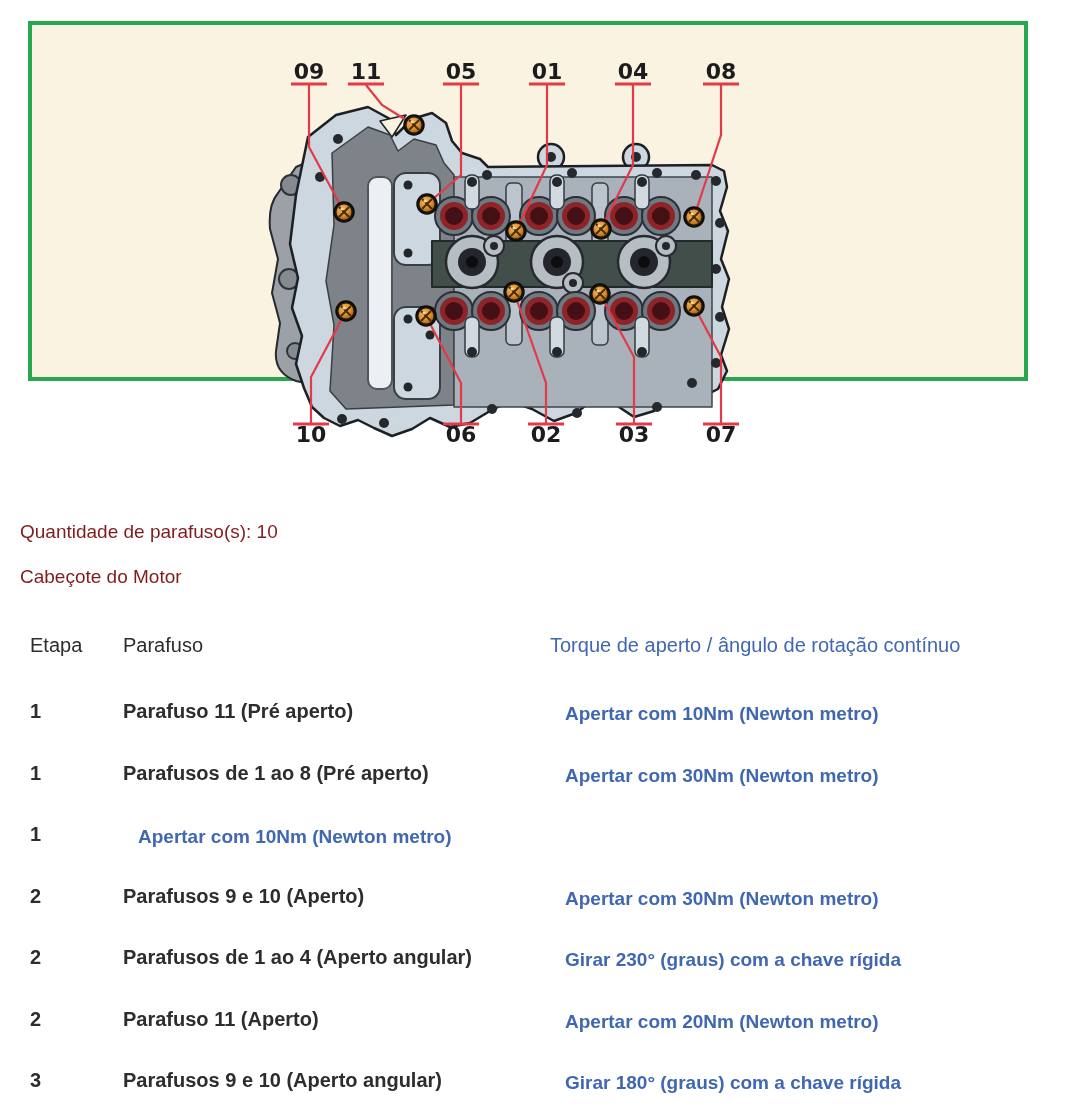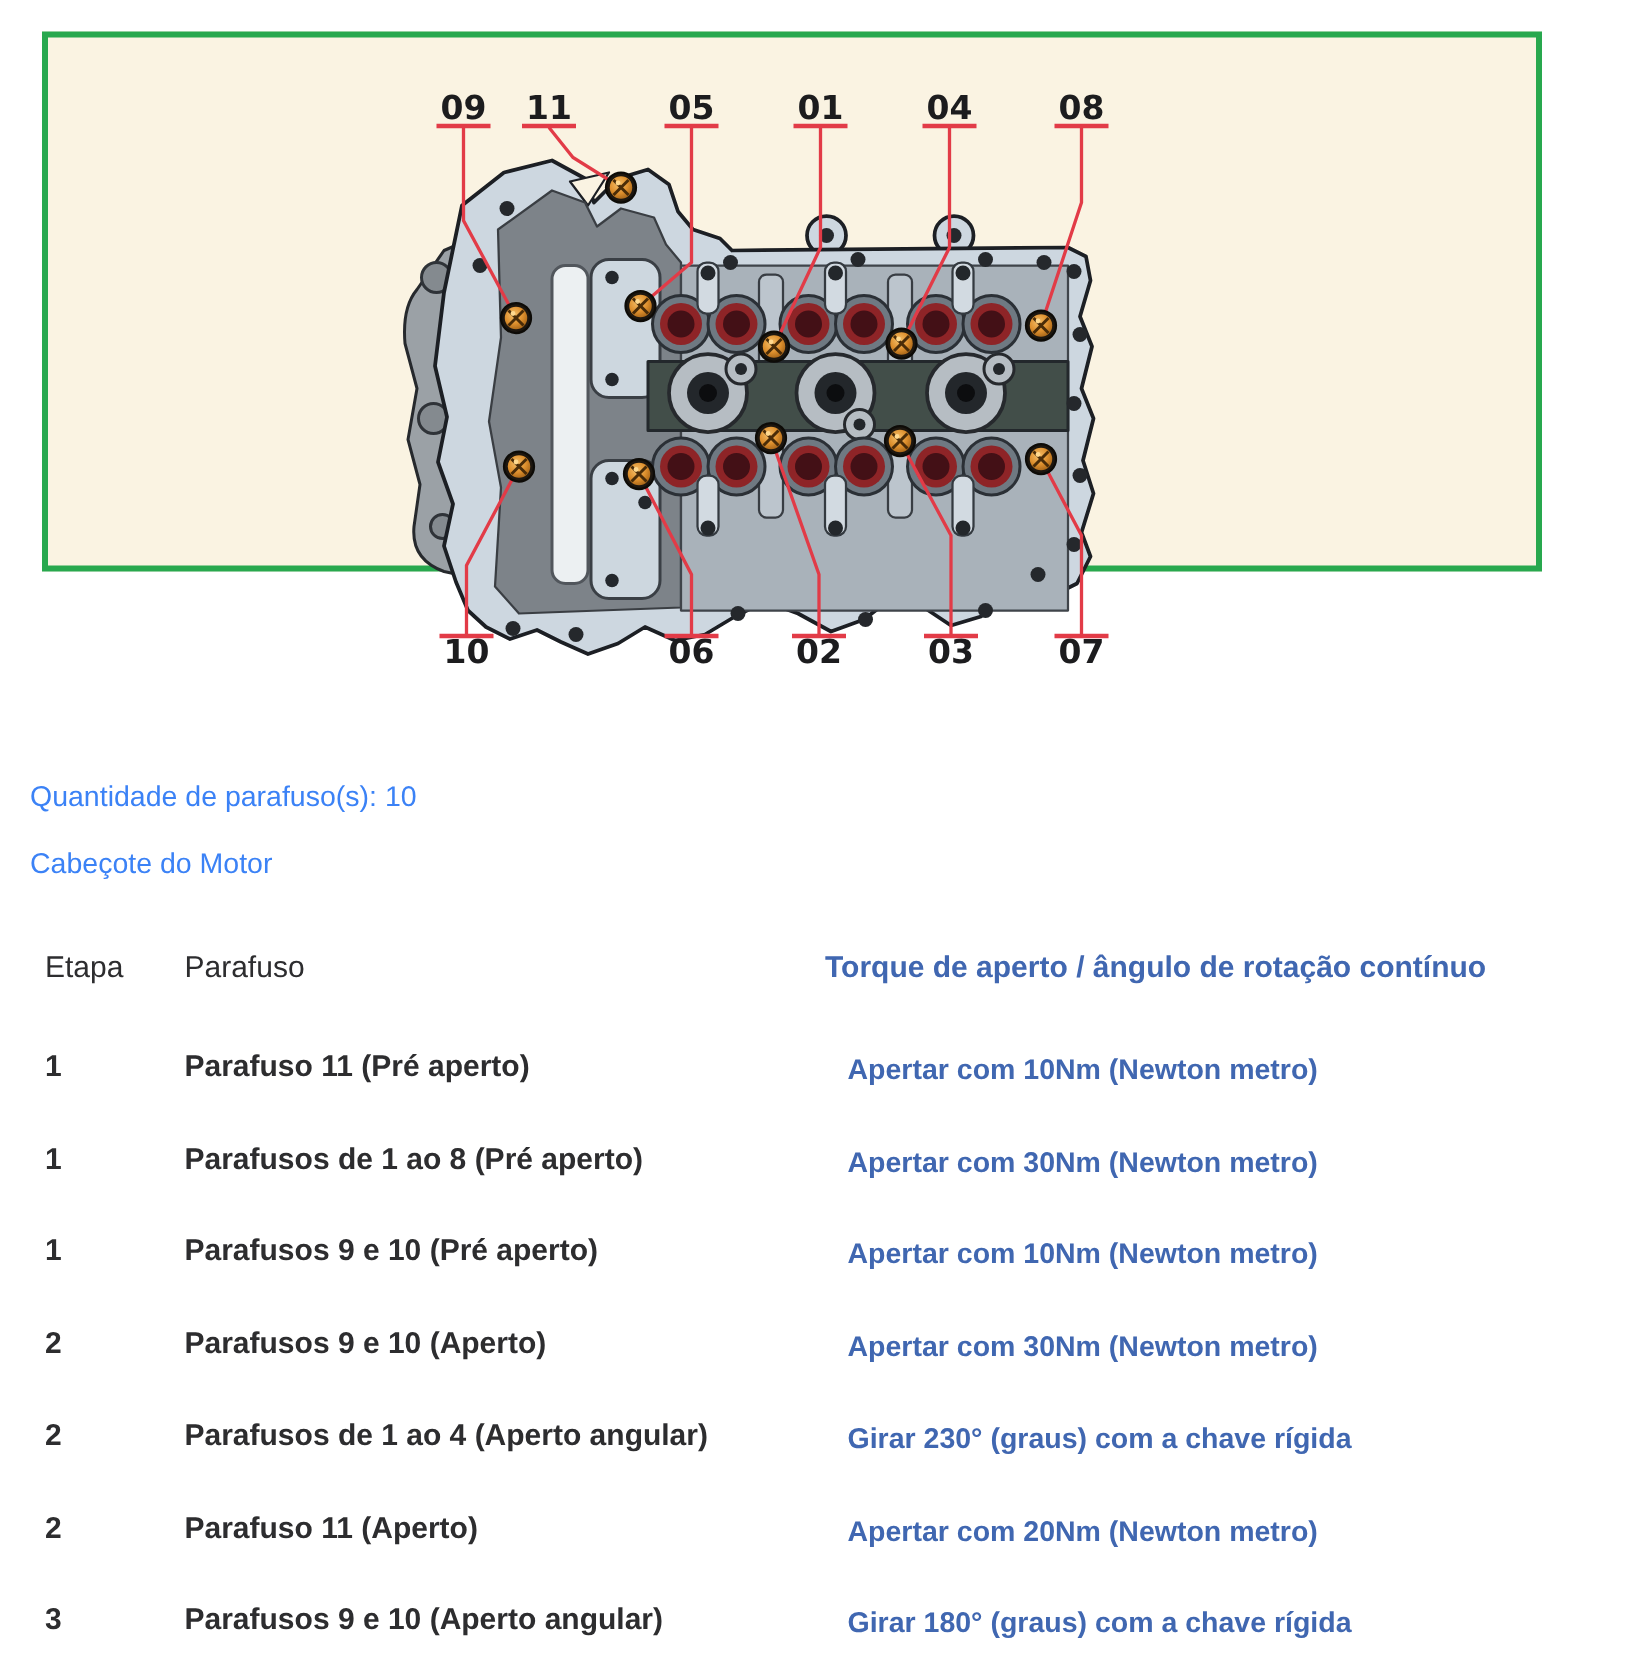--- a/index.html
+++ b/index.html
@@ -6,29 +6,29 @@
   .page{
     position:relative;width:1087px;height:1109px;overflow:hidden;
     font-family:"Liberation Sans", sans-serif;background:#ffffff;
   }
   .diagram-box{
     position:absolute;left:28px;top:21px;width:1000px;height:360px;
     box-sizing:border-box;border:4px solid var(--panel-border,#28a84e);
     background:var(--panel-bg,#faf3e2);
   }
   svg.engine{display:block;width:992px;height:478px;}
-  .text-line{position:absolute;left:20px;font-size:19px;color:#3b82f6;}
+  .text-line{position:absolute;left:20px;font-size:19px;color:#7f1d1d;}
   #qty-line{top:521px;}
   #subtitle{top:566px;}
   .spec-table{position:absolute;left:30px;top:634px;width:1035px;}
   .t-header,.t-row{display:grid;grid-template-columns:93px 427px 1fr;align-items:start;}
   .t-header{height:66px;}
   .t-row{height:61.5px;}
   .h-black{font-weight:normal;font-size:20px;color:#2d2d2f;}
-  .h-blue{font-weight:bold;font-size:20px;color:var(--accent-blue,#4067b1);}
+  .h-blue{font-weight:normal;font-size:20px;color:var(--accent-blue,#4067b1);}
   .c-etapa,.c-paraf{font-weight:bold;font-size:20px;color:#2d2d2f;}
   .c-torque{font-weight:bold;font-size:19px;color:var(--accent-blue,#4067b1);padding-left:15px;padding-top:3px;}
 </style>
 </head>
 <body>
 
 <div class="page">
 
   <div class="diagram-box">
     <svg class="engine" viewBox="0 0 992 478">
@@ -334,21 +334,20 @@
           <div class="c-paraf">Parafuso 11 (Pré aperto)</div>
           <div class="c-torque">Apertar com 10Nm (Newton metro)</div>
         </div>
         <div class="t-row">
           <div class="c-etapa">1</div>
           <div class="c-paraf">Parafusos de 1 ao 8 (Pré aperto)</div>
           <div class="c-torque">Apertar com 30Nm (Newton metro)</div>
         </div>
         <div class="t-row">
           <div class="c-etapa">1</div>
-          <div class="c-paraf">Parafusos 9 e 10 (Pré aperto)</div>
           <div class="c-torque">Apertar com 10Nm (Newton metro)</div>
         </div>
         <div class="t-row">
           <div class="c-etapa">2</div>
           <div class="c-paraf">Parafusos 9 e 10 (Aperto)</div>
           <div class="c-torque">Apertar com 30Nm (Newton metro)</div>
         </div>
         <div class="t-row">
           <div class="c-etapa">2</div>
           <div class="c-paraf">Parafusos de 1 ao 4 (Aperto angular)</div>

